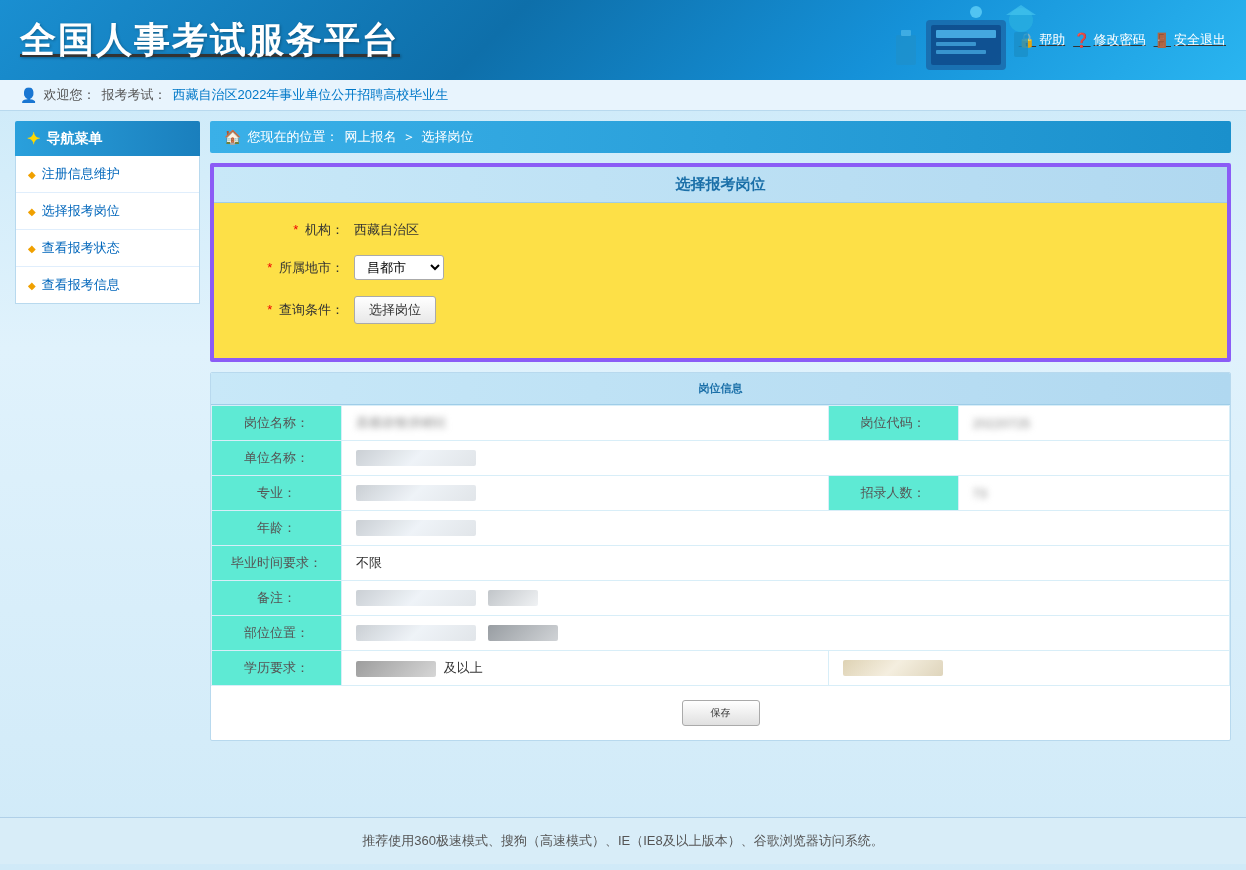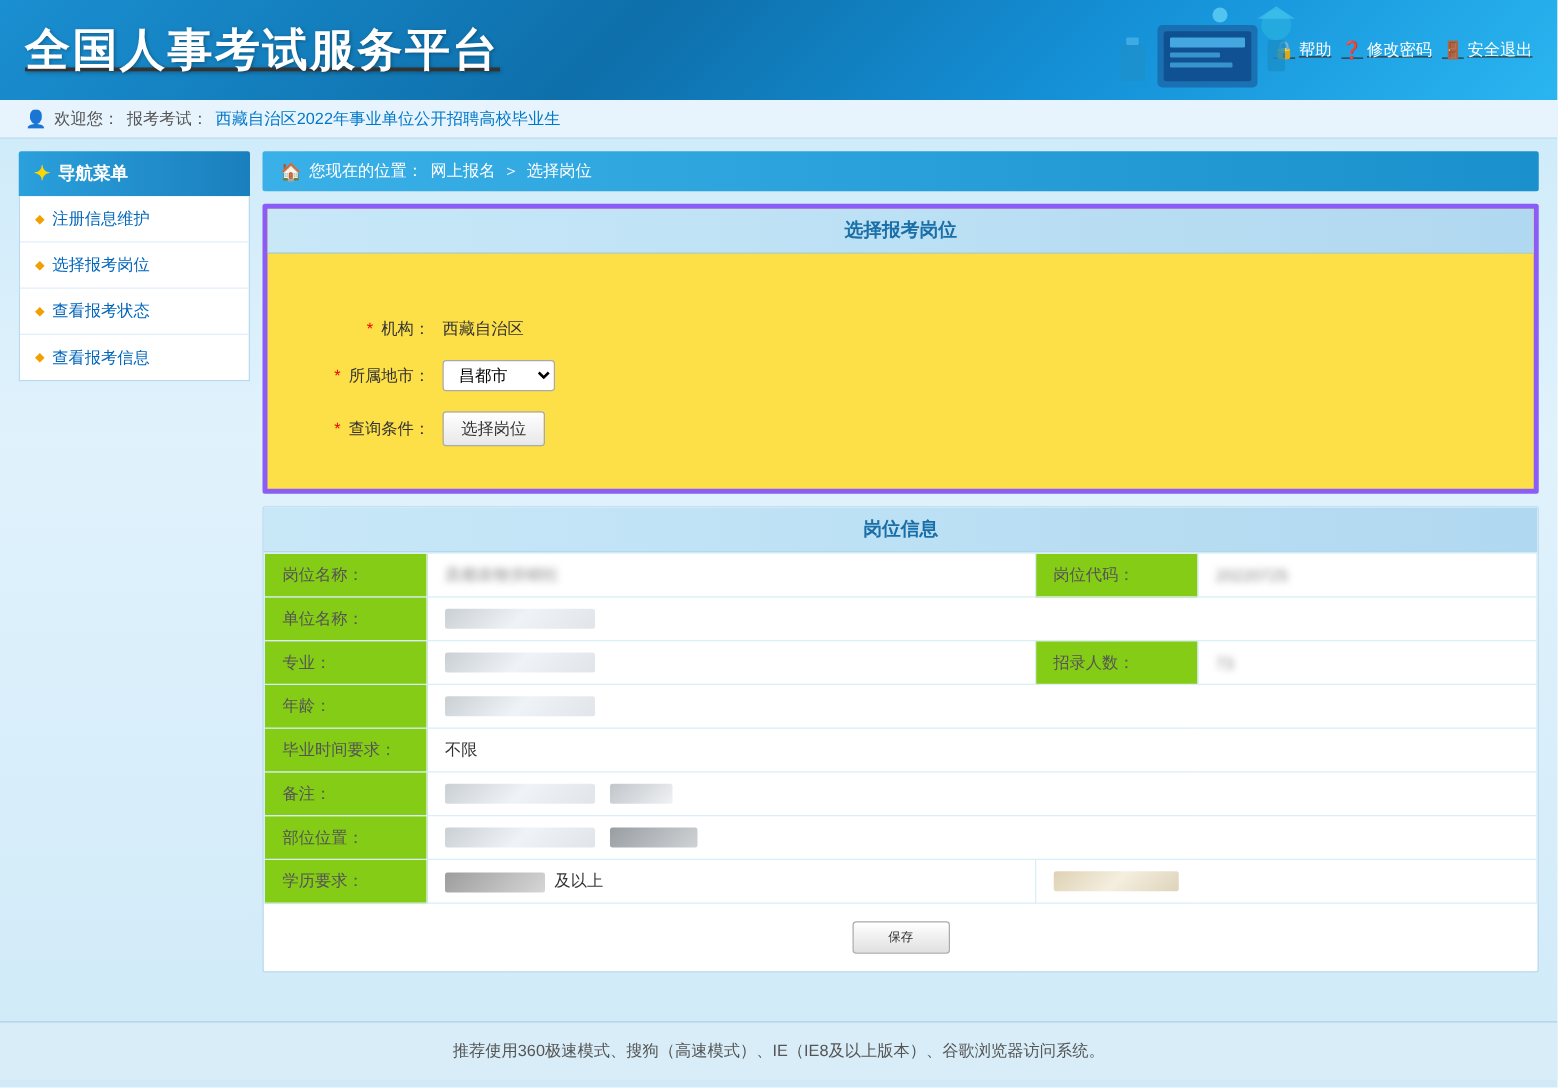--- a/index.html
+++ b/index.html
@@ -140,21 +140,20 @@
       background: linear-gradient(90deg, #c8e8f8, #b0d8f0);
       padding: 8px 0;
       text-align: center;
       font-size: 15px;
       font-weight: bold;
       color: #1a6fa8;
       border-bottom: 1px solid #9fcde8;
     }
     .card-body {
       padding: 18px 30px;
-      margin-top: 33px;
     }
 
     
     .form-row {
       display: flex;
       align-items: center;
       margin-bottom: 16px;
       gap: 10px;
     }
     .form-label {
@@ -191,41 +190,41 @@
     .info-card {
       background: #fff;
       border: 1px solid #b8d9ee;
       border-radius: 2px;
       overflow: hidden;
     }
     .info-card-header {
       background: linear-gradient(90deg, #c8e8f8, #b0d8f0);
       padding: 8px 0;
       text-align: center;
-      font-size: 15px;
+      font-size: 11px;
       font-weight: bold;
       color: #1a6fa8;
       border-bottom: 1px solid #9fcde8;
     }
     .info-table {
       width: 100%;
       border-collapse: collapse;
     }
     .info-table td {
       padding: 8px 14px;
       border: 1px solid #d8eef8;
       font-size: 13px;
       color: #333;
       vertical-align: middle;
     }
     .info-table .label-cell {
       color: #555;
-      background: #84cc16;
+      background: #5eead4;
       width: 130px;
-      text-align: left;
+      text-align: center;
       white-space: nowrap;
     }
     .info-table .value-cell {
       color: #333;
       position: relative;
     }
     .blurred-text {
       display: inline-block;
       filter: blur(3px);
       color: #888;

